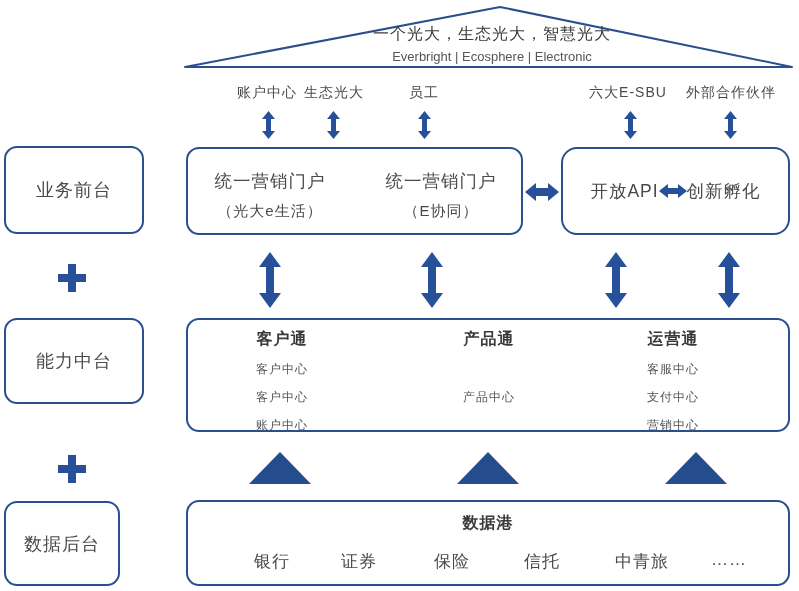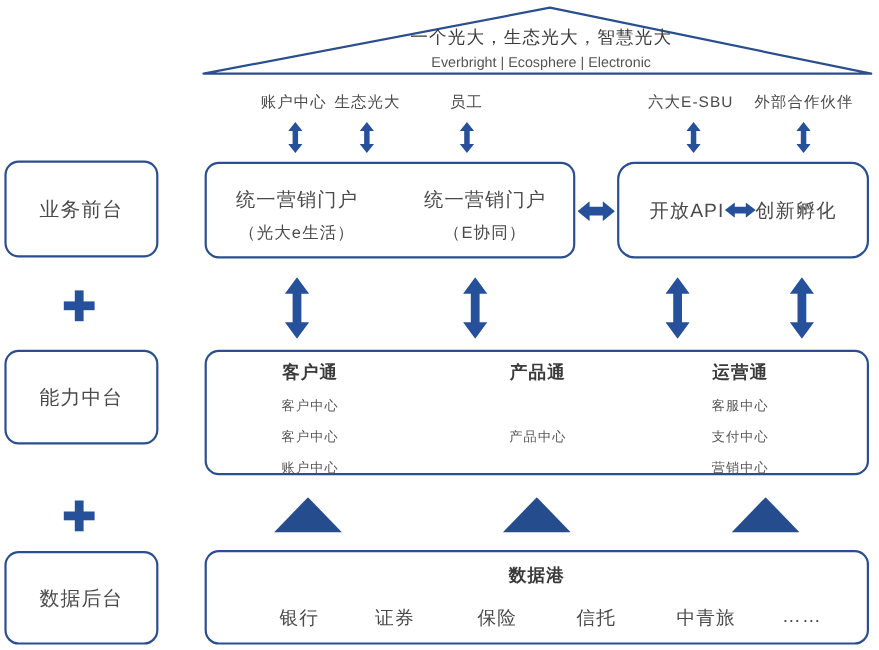--- a/index.html
+++ b/index.html
@@ -54,21 +54,21 @@
 <div class="stage">
 
   <div class="rbox rail-box" style="left:4px;top:146px;width:140px;height:88px;">
     <span class="rail-label">业务前台</span>
   </div>
   <div class="plus" style="left:58px;top:264px;"></div>
   <div class="rbox rail-box" style="left:4px;top:318px;width:140px;height:86px;">
     <span class="rail-label">能力中台</span>
   </div>
   <div class="plus" style="left:58px;top:455px;"></div>
-  <div class="rbox rail-box" style="left:4px;top:501px;width:140px;height:85px;">
+  <div class="rbox rail-box" style="left:4px;top:501px;width:116px;height:85px;">
     <span class="rail-label">数据后台</span>
   </div>
 
   <svg class="roof-svg" width="615" height="68">
     <polygon points="5,63 320,3 612,63" fill="none" stroke="var(--border-blue)" stroke-width="2" stroke-linejoin="round"></polygon>
   </svg>
   <div class="roof-text">
     <div class="roof-cn">一个光大，生态光大，智慧光大</div>
     <div class="roof-en">Everbright | Ecosphere | Electronic</div>
   </div>

